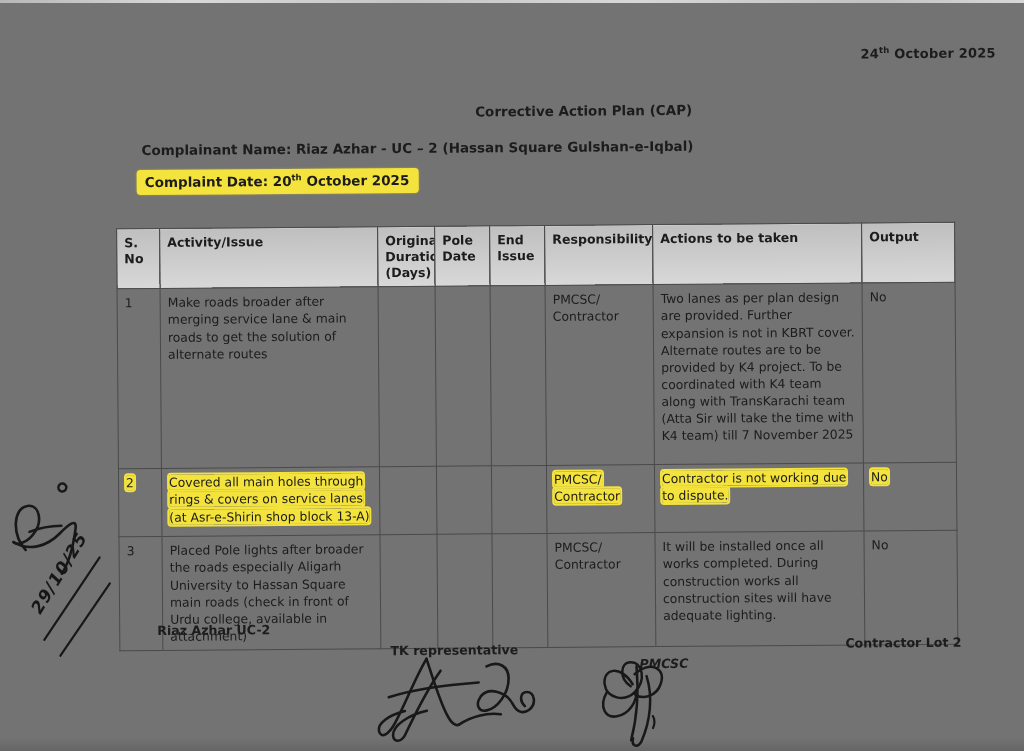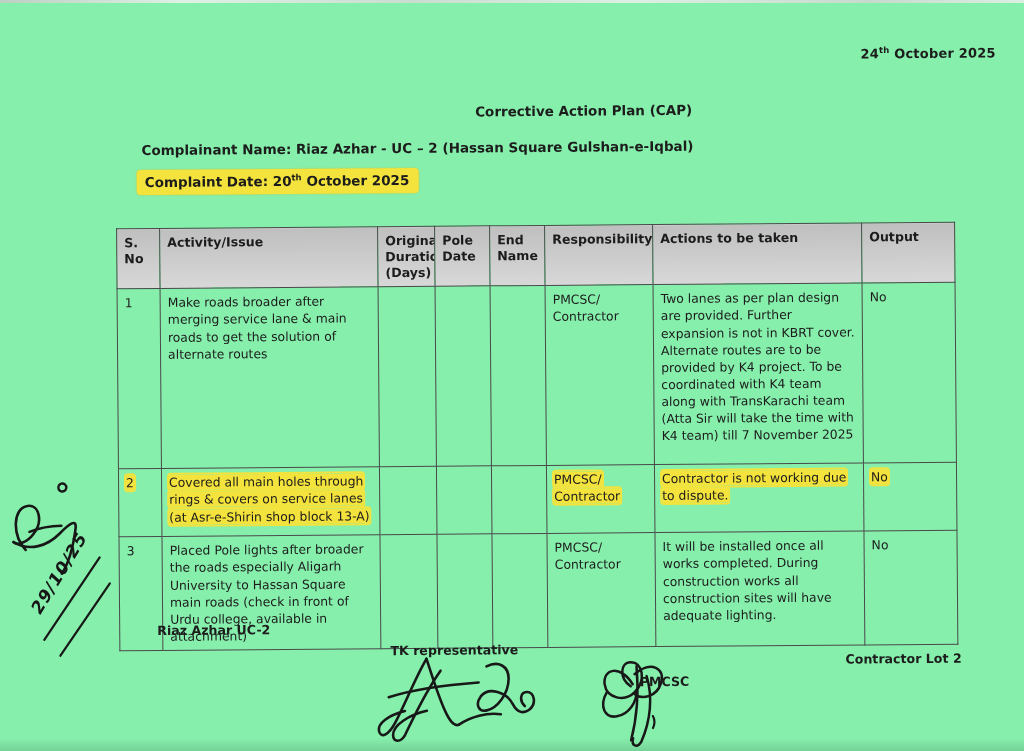--- a/index.html
+++ b/index.html
@@ -1,18 +1,18 @@
 <!DOCTYPE html>
 <html><head>
 <meta charset="utf-8">
 <style>
   html,body{margin:0;padding:0;background:#e9e9e9;}
   .page{
     position:relative;width:1024px;height:751px;overflow:hidden;
-    background:#86efac;
+    background:#737373;
     font-family:"DejaVu Sans","Liberation Sans",sans-serif;
     color:#1c1c1c;
   }
   .scan-top-edge{position:absolute;top:0;left:0;right:0;height:3px;
     background:linear-gradient(90deg,#c9c9c9,#f3f3f2 18%,#dadada 40%,#f1f1f0 62%,#d6d6d6 85%,#f0f0ef);opacity:.8;}
   .scan-bottom-edge{position:absolute;bottom:0;left:0;right:0;height:13px;
     background:linear-gradient(180deg,rgba(0,0,0,0),rgba(0,0,0,0.12));}
   .sheet{position:absolute;inset:0;transform:rotate(-0.45deg);transform-origin:52% 46%;}
 
   .doc-date{position:absolute;top:49px;right:26px;font-size:13px;font-weight:600;letter-spacing:.2px;}
@@ -46,22 +46,22 @@
   tr.hdr{height:55px;}
   tr.r1{height:180px;}
   tr.r2{height:68px;}
   tr.r3{height:112px;}
   .pre{white-space:pre-line;}
   .hl{background:#f3e33c;box-shadow:0 0 0 2px #f3e33c;box-decoration-break:clone;-webkit-box-decoration-break:clone;border-radius:2px;}
 
   .sig-label{position:absolute;font-size:12.6px;font-weight:600;white-space:nowrap;}
   .lbl-riaz{top:620px;left:155px;}
   .lbl-tk{top:642px;left:388px;}
-  .lbl-pmcsc{top:675px;left:637px;}
-  .lbl-contractor{top:638px;left:843px;margin-top:16px;}
+  .lbl-pmcsc{top:657px;left:637px;font-style:italic;}
+  .lbl-contractor{top:638px;left:843px;}
 
   .sig{position:absolute;}
   .sig path{fill:none;stroke:#181818;stroke-linecap:round;}
   .sig-tk{top:652px;left:372px;}
   .sig-pmcsc{top:655px;left:592px;}
   .sig-margin{top:462px;left:2px;}
   .margin-date{
     position:absolute;top:598px;left:33px;font-size:17px;font-weight:600;
     font-style:italic;color:#161616;transform:rotate(-58deg);transform-origin:0 50%;
     letter-spacing:1px;white-space:nowrap;
@@ -93,21 +93,21 @@
           <col class="col-resp">
           <col class="col-actions">
           <col class="col-output">
       </colgroup>
       <tbody>
           <tr class="hdr">
         <th>S. No</th>
         <th>Activity/Issue</th>
         <th>Original Duration (Days)</th>
         <th>Pole Date</th>
-        <th>End Name</th>
+        <th>End Issue</th>
         <th>Responsibility</th>
         <th>Actions to be taken</th>
         <th>Output</th>
       </tr>
       <tr class="r1">
         <td><span>1</span></td>
         <td><span>Make roads broader after merging service lane &amp; main roads to get the solution of alternate routes</span></td>
         <td></td>
         <td></td>
         <td></td>

